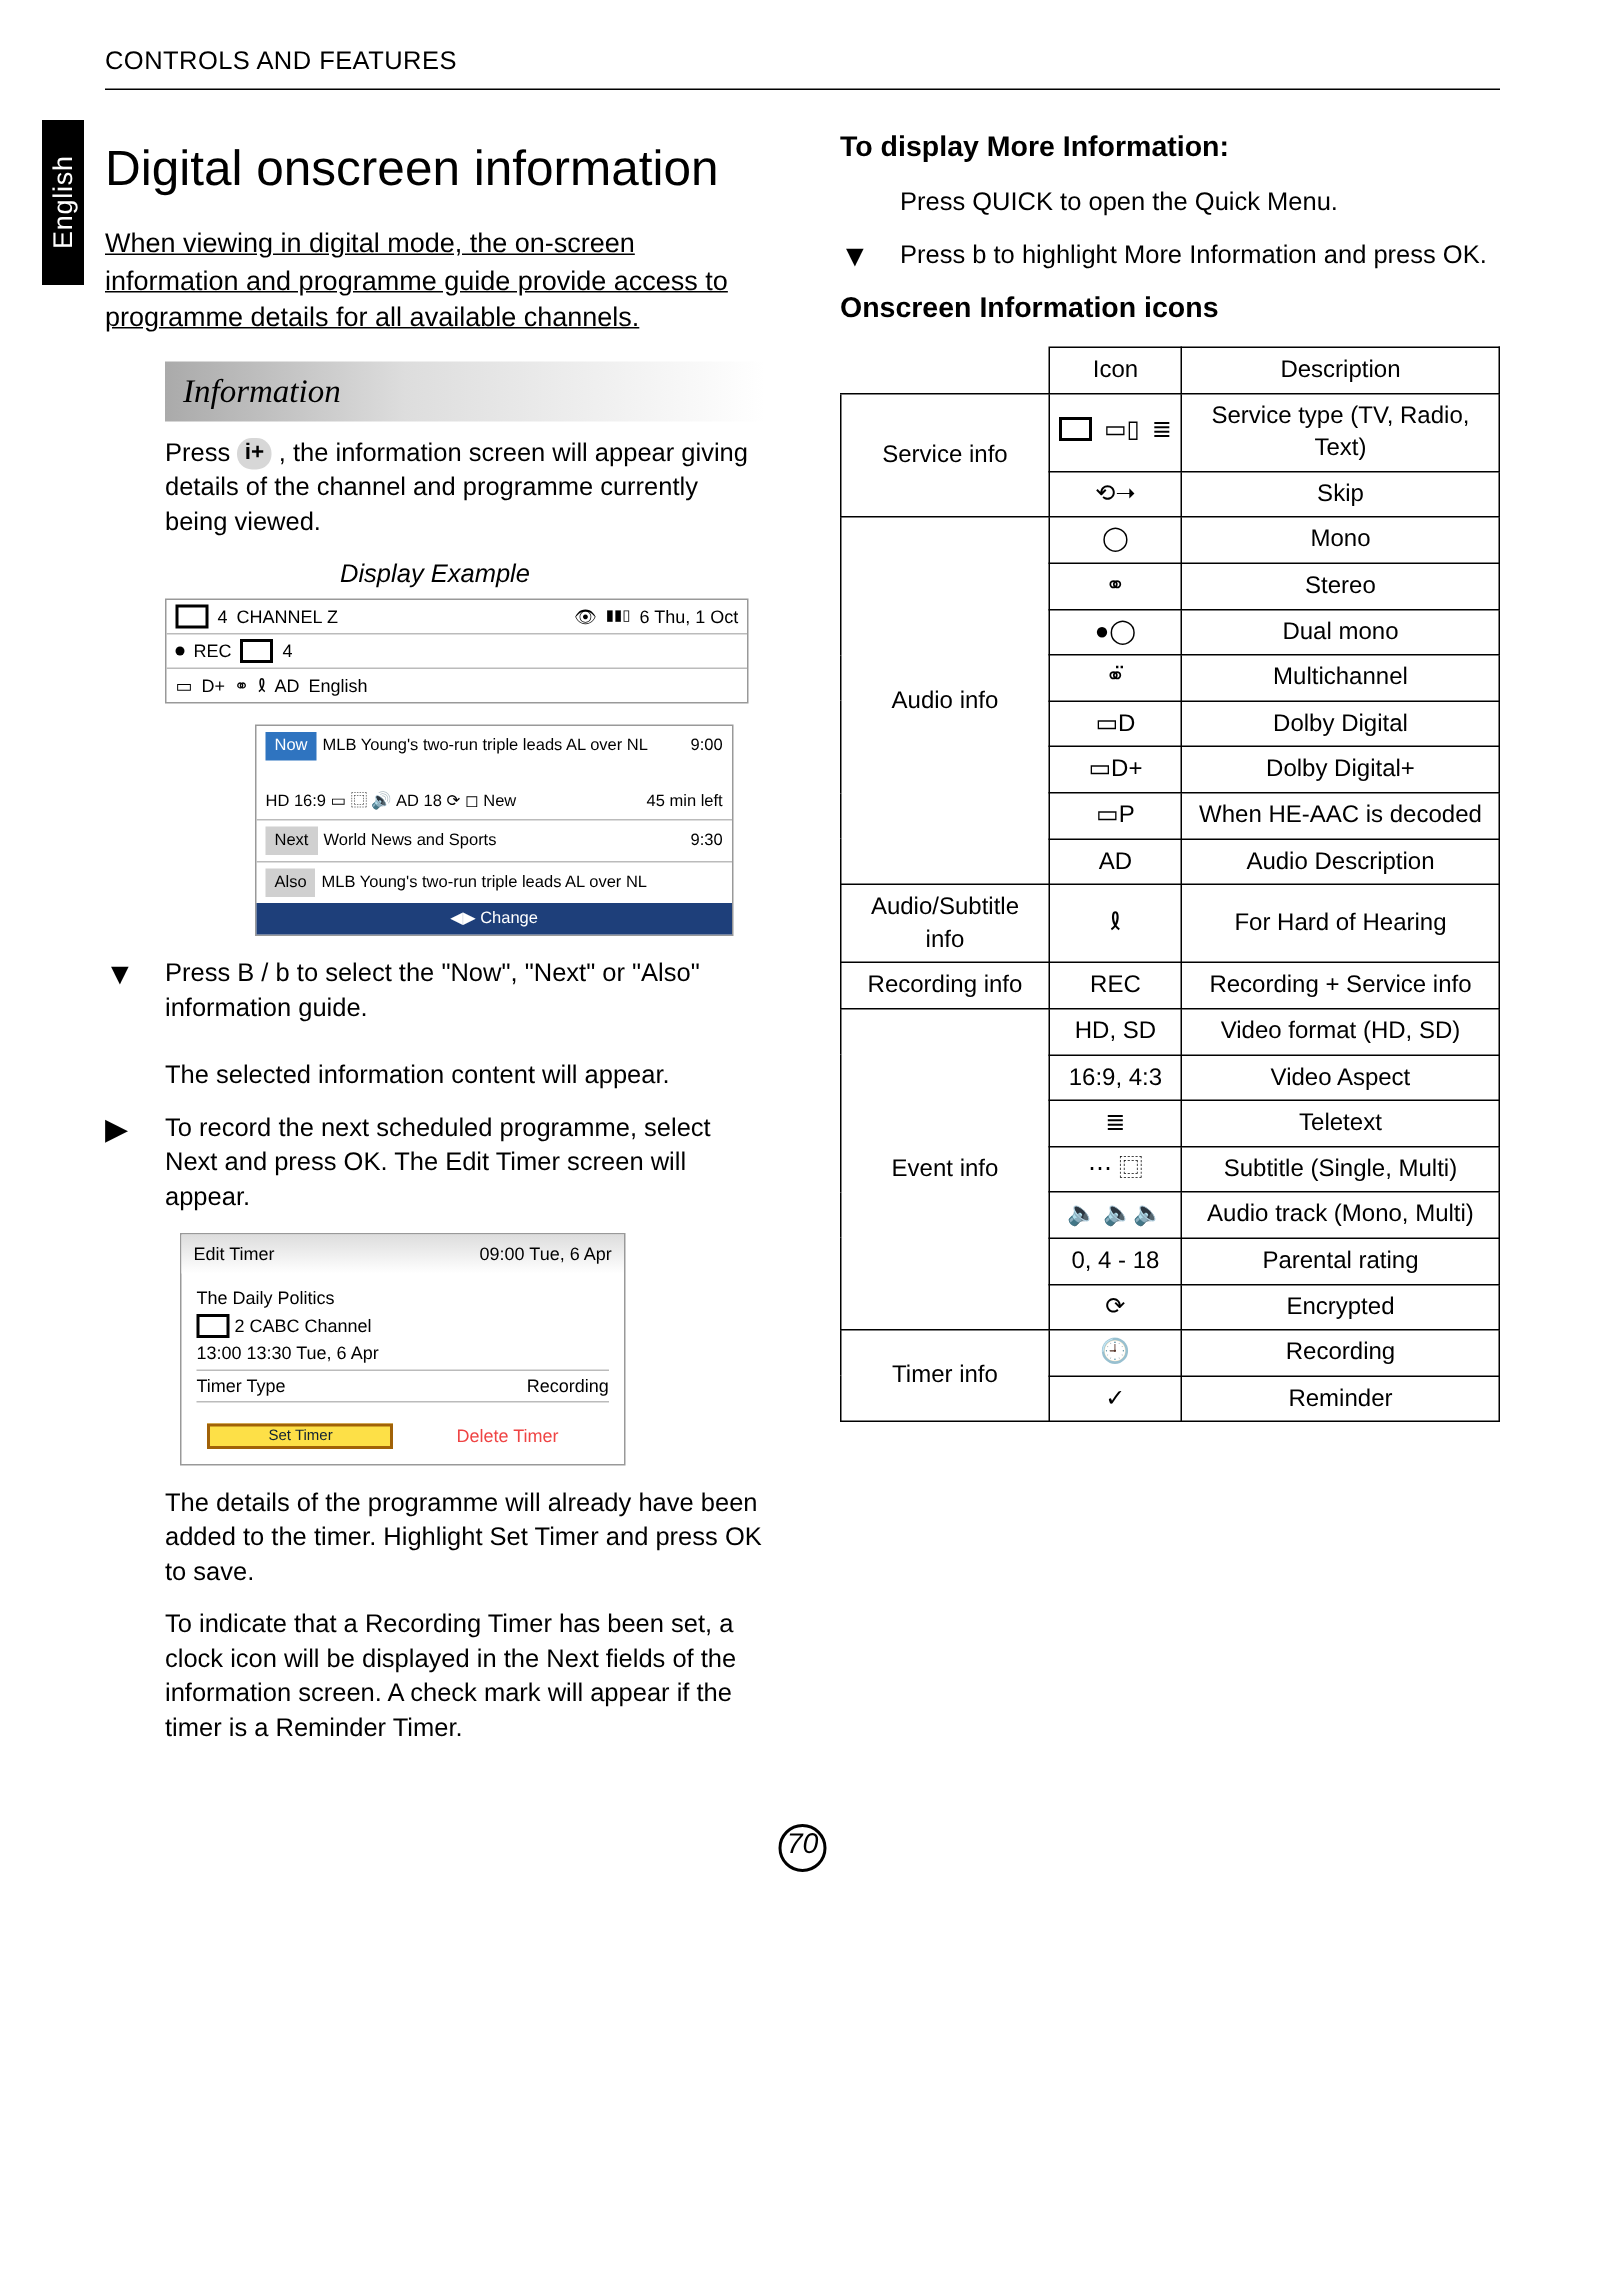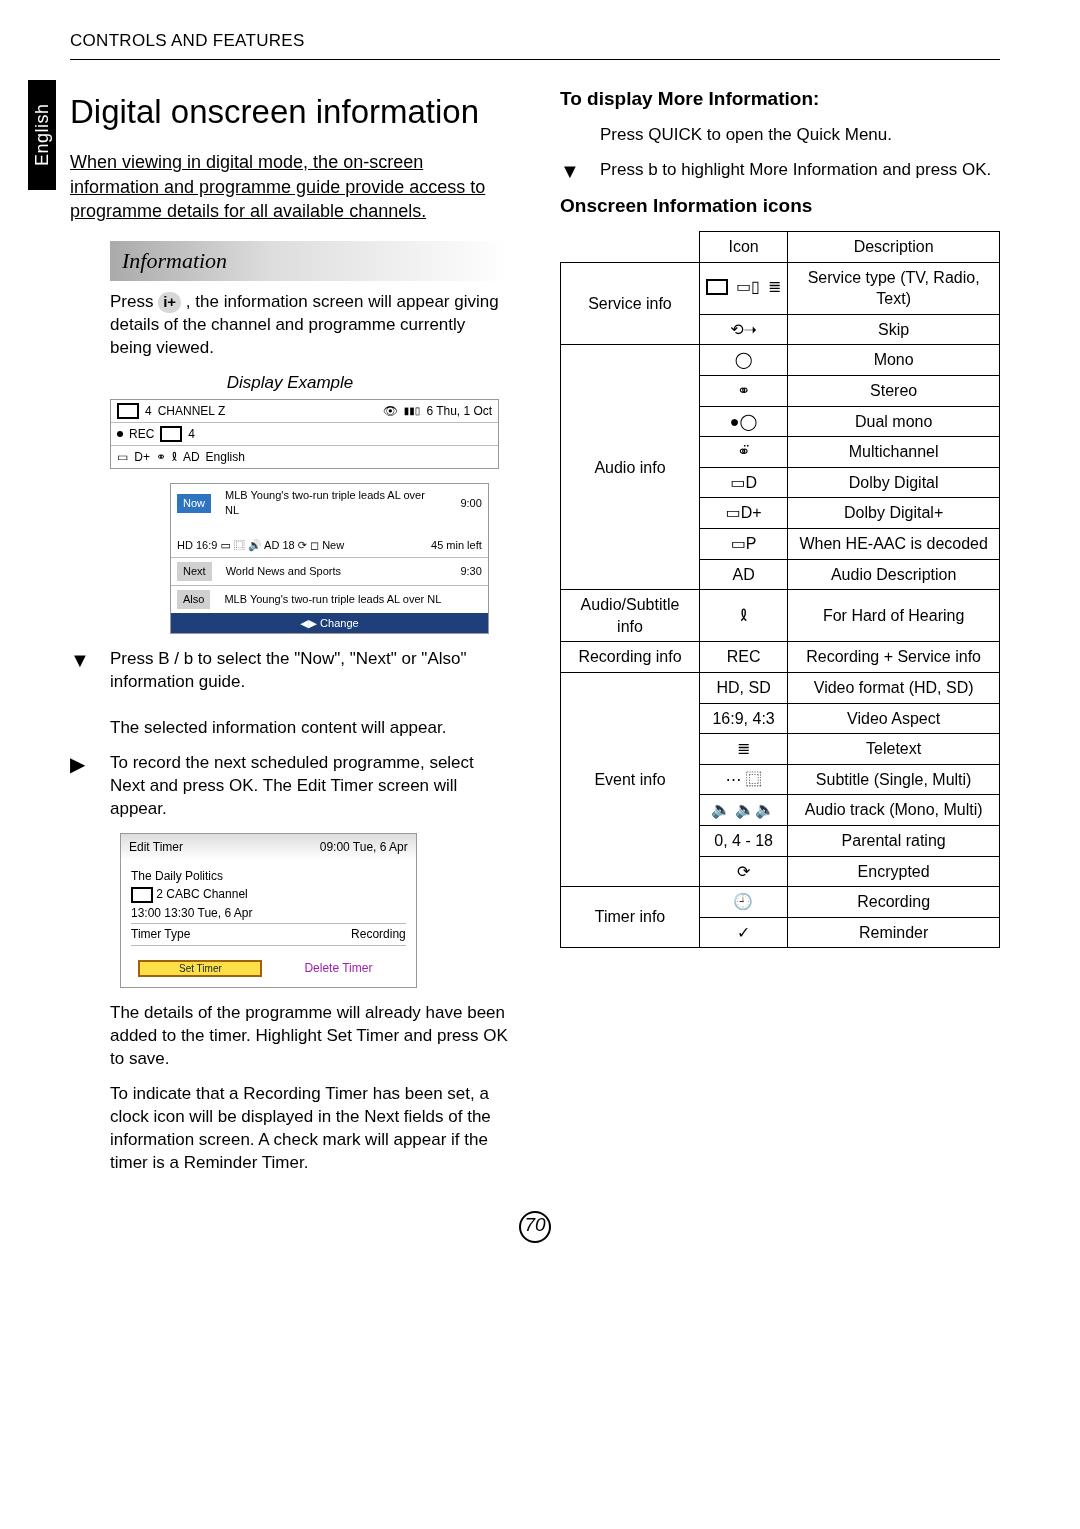--- a/index.html
+++ b/index.html
@@ -126,21 +126,21 @@
   .disp2 {
     margin: 0 0 14px 100px;
     width: 72%;
     border: 1px solid #999;
     font-size: 11px;
   }
   .disp2 .row2 {
     display: flex;
     align-items: center;
     padding: 4px 6px;
-    gap: 14px;
+    gap: 4px;
   }
   .tag {
     background: #d0d0d0;
     padding: 2px 6px;
     font-size: 11px;
   }
   .tag.now { background:#2f74c0; color:#fff; }
   .blue-band {
     background:#1e3f7a;
     color:#fff;
@@ -162,21 +162,21 @@
     justify-content:space-between;
     padding:5px 8px;
     font-size:12px;
   }
   .timer-body { padding:6px 10px; }
   .timer-body div { margin:2px 0; }
   .timer-sep { border-top:1px solid #bbb; margin:4px 0; }
   .timer-btns { display:flex; gap:16px; justify-content:center; padding:6px 0 10px; }
   .ghost-btn {
     font-size:12px;
-    color:#a21caf;
+    color:#ef4444;
     width:120px;
     text-align:center;
   }
   .set-btn {
     font-size:10px;
     background:#fde047;
     width:120px;
     text-align:center;
     border:2px solid #a16207;
     color:#123;
@@ -196,21 +196,21 @@
     border: 1px solid #000;
     padding: 4px 6px;
     text-align: center;
     vertical-align: middle;
   }
   table.icons th { font-weight: normal; background:#fff; }
   .rowhead { text-align: center; }
   .pg-num {
     text-align: center;
     font-size: 19px;
-    margin-top: 24px;
+    margin-top: 40px;
   }
   .pg-num span {
     display:inline-block;
     border:2px solid #000;
     border-radius:50%;
     width:28px;
     height:28px;
     line-height:24px;
     font-style:italic;
   }

